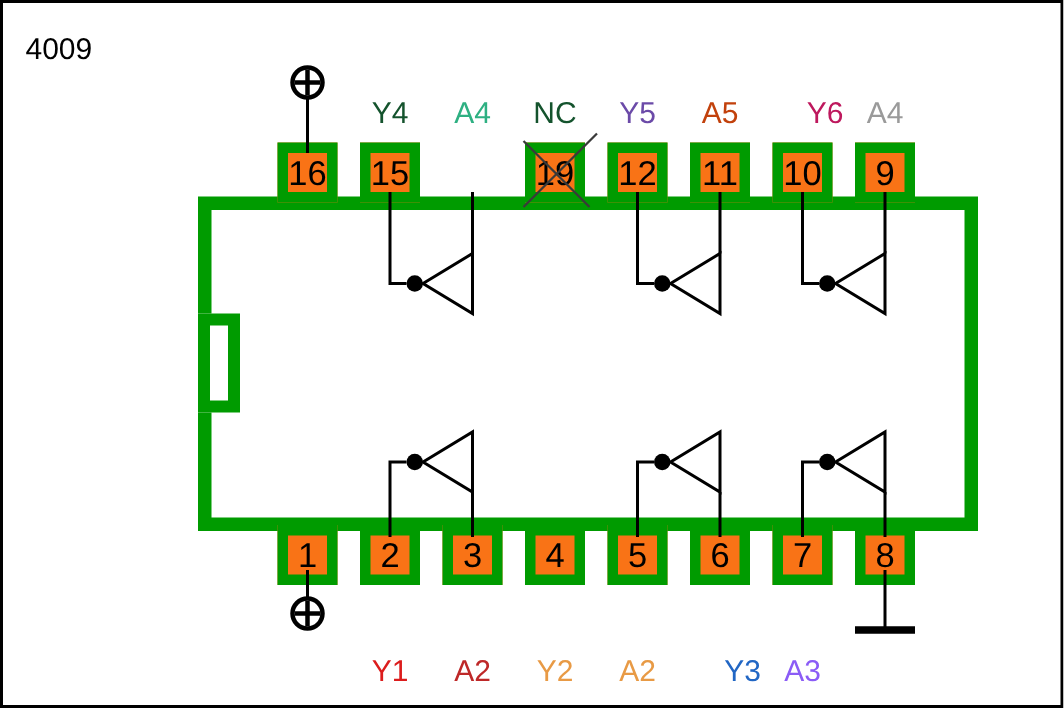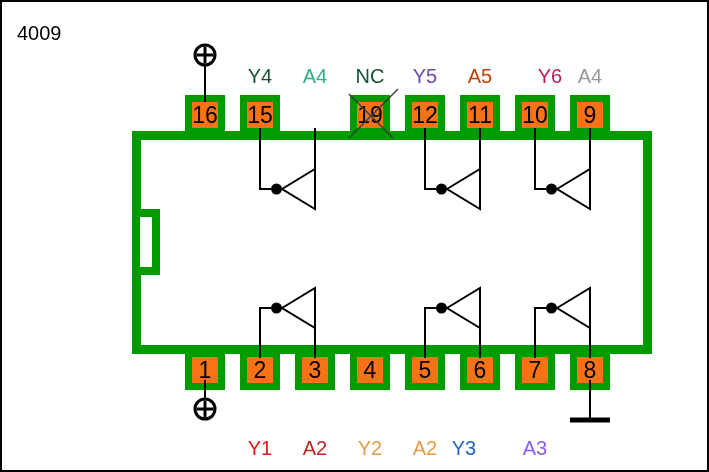--- a/index.html
+++ b/index.html
@@ -92,21 +92,21 @@
   <div class="plabel top" style="left: 338px; color: #14532d;">NC</div>
   <div class="plabel top" style="left: 393px; color: rgb(107, 74, 168);">Y5</div>
   <div class="plabel top" style="left: 448px; color: #c2410c;">A5</div>
   <div class="plabel top" style="left: 518px; color: #be185d;">Y6</div>
   <div class="plabel top" style="left: 558px; color: rgb(154, 154, 154);">A4</div>
 
   <div class="plabel bottom" style="left: 228px; color: rgb(220, 28, 28);">Y1</div>
   <div class="plabel bottom" style="left: 283px; color: rgb(190, 40, 40);">A2</div>
   <div class="plabel bottom" style="left: 338px; color: rgb(232, 154, 69);">Y2</div>
   <div class="plabel bottom" style="left: 393px; color: rgb(232, 154, 69);">A2</div>
-  <div class="plabel bottom" style="left: 432px; color: rgb(33, 102, 196);">Y3</div>
+  <div class="plabel bottom" style="left: 463px; color: rgb(33, 102, 196);">Y3</div>
   <div class="plabel bottom" style="left: 503px; color: #8b5cf6;">A3</div>
 
   <svg class="overlay" width="709" height="472" viewBox="0 0 709 472">
 
     <g>
       <path class="wire" d="M258 126 V187 H269"></path>
       <path class="wire" d="M313 126 V167"></path>
       <polygon class="tri" points="280,187 313,167 313,207"></polygon>
       <circle class="dot" cx="274.5" cy="187" r="5.5"></circle>
     </g>

